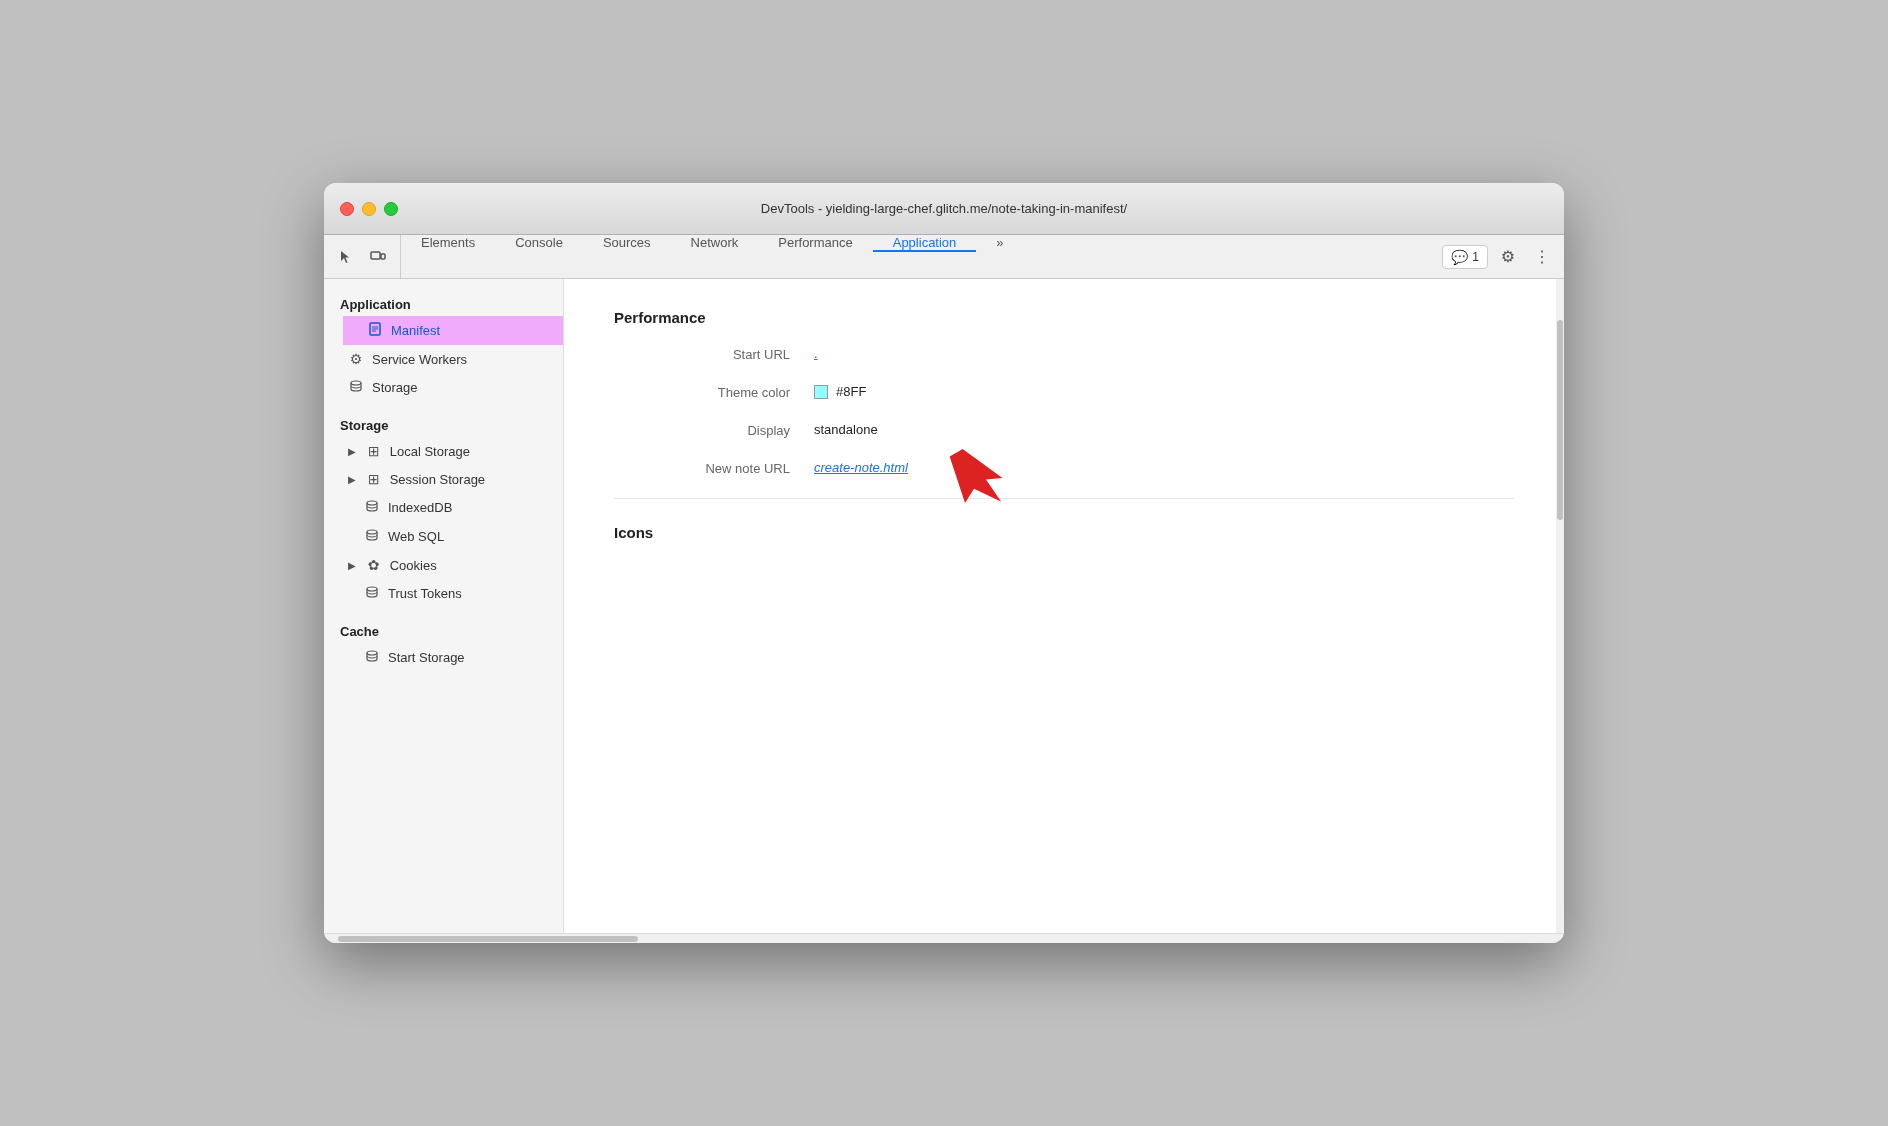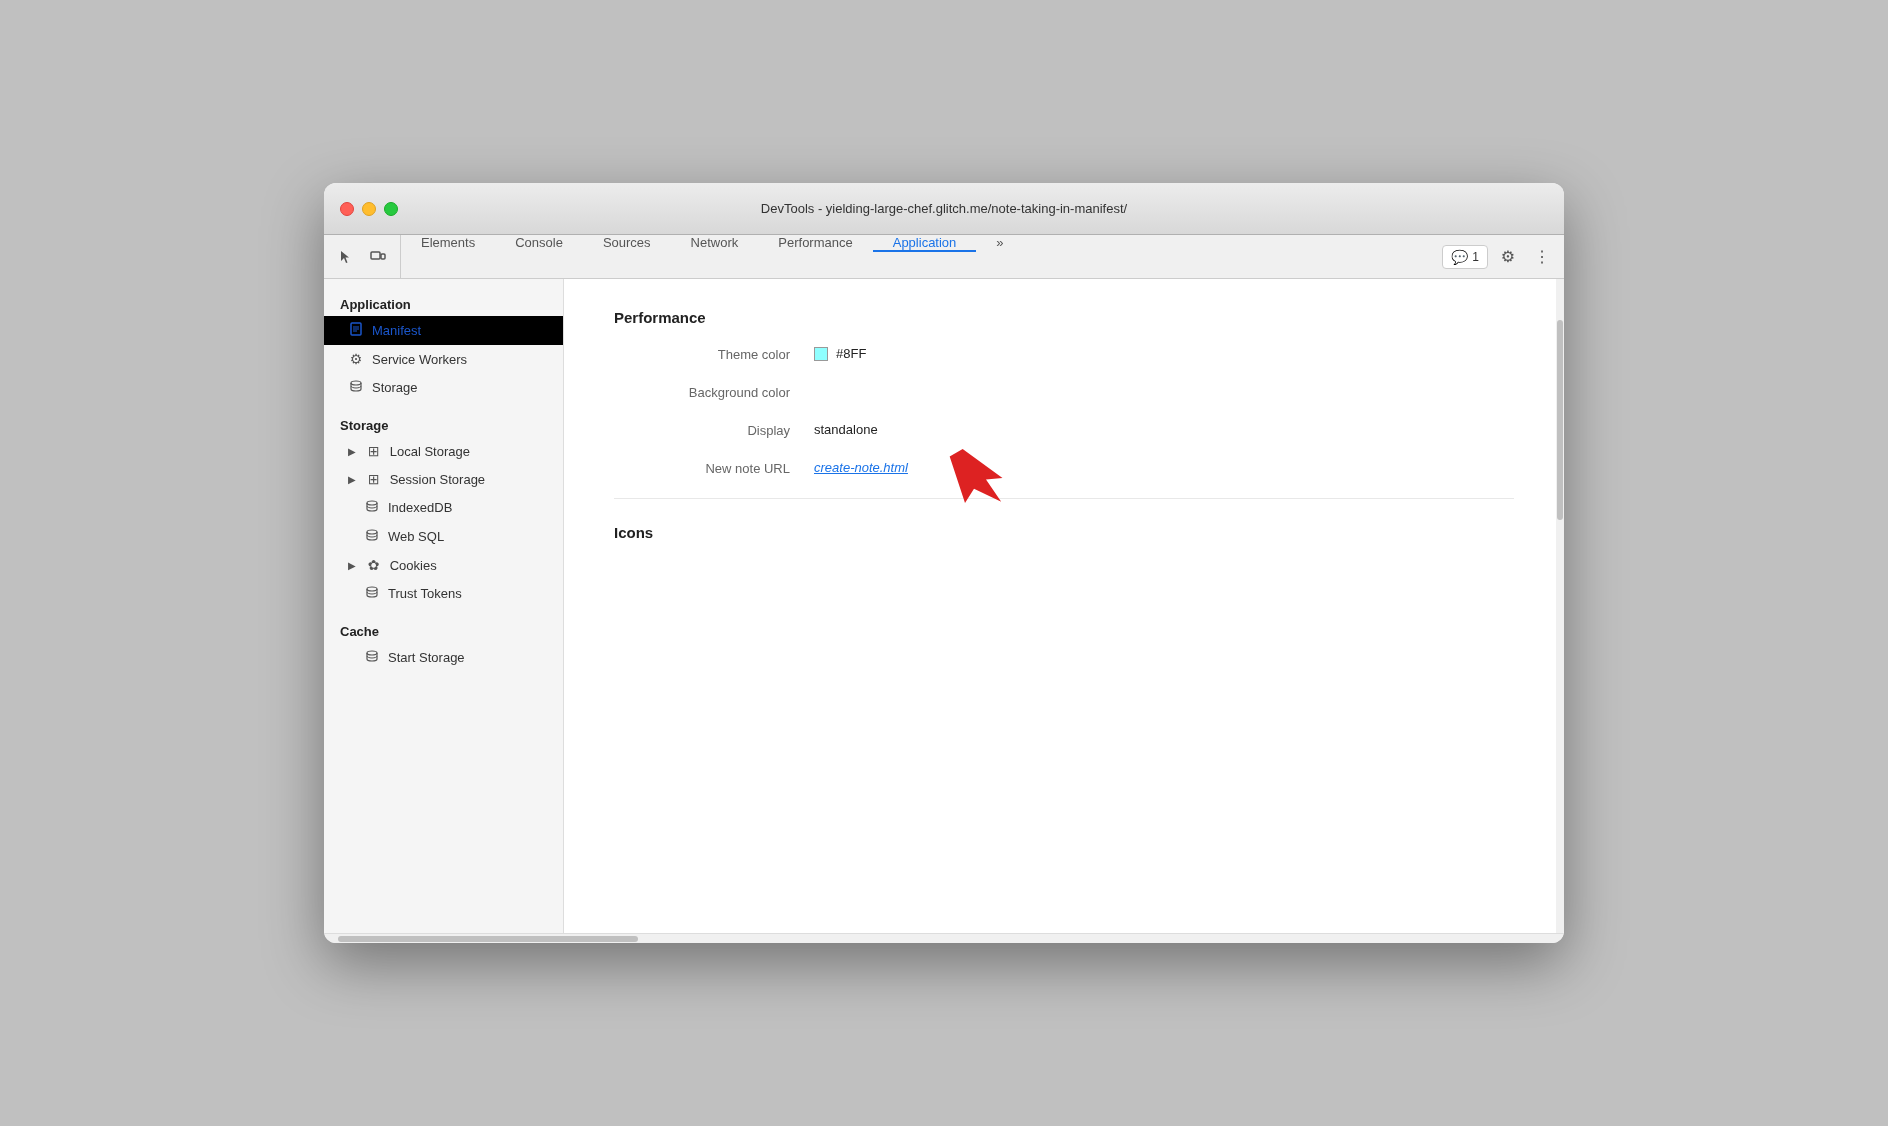--- a/index.html
+++ b/index.html
@@ -159,21 +159,21 @@
     .sidebar-item {
       display: flex;
       align-items: center;
       gap: 8px;
       padding: 6px 16px 6px 24px;
       font-size: 13px;
       color: #333;
       cursor: pointer;
       border-radius: 0;
     }
-    .sidebar-item.active { background: #000000; color: #1a56cc; }
+    .sidebar-item.active { background: #f0abfc; color: #1a56cc; margin-left: 19px; }
     .sidebar-item .si-icon {
       font-size: 14px;
       color: #555;
       width: 16px;
       text-align: center;
     }
     .sidebar-item.active .si-icon { color: #1a56cc; }
     .sidebar-arrow {
       font-size: 10px;
       margin-right: 2px;
@@ -442,35 +442,33 @@
     <div class="content" style="position:relative;">
 
       <div class="scrollbar-track">
         <div class="scrollbar-thumb"></div>
       </div>
 
       <div class="content-inner">
 
         <div class="section-header">Performance</div>
 
+        <div class="property-row">
+          <div class="property-label">Start URL</div>
+          <div class="property-value link">.</div>
+        </div>
 
         <div class="property-row">
           <div class="property-label">Theme color</div>
           <div class="property-value">
             <span class="color-swatch" style="background:#8FFFFF;"></span>
             <span>#8FF</span>
           </div>
         </div>
 
-        <div class="property-row">
-          <div class="property-label">Background color</div>
-          <div class="property-value">
-            <span></span>
-          </div>
-        </div>
 
 
         <div class="property-row">
           <div class="property-label">Display</div>
           <div class="property-value">
             <span>standalone</span>
           </div>
         </div>
 
         <div class="property-row" style="position:relative;">

